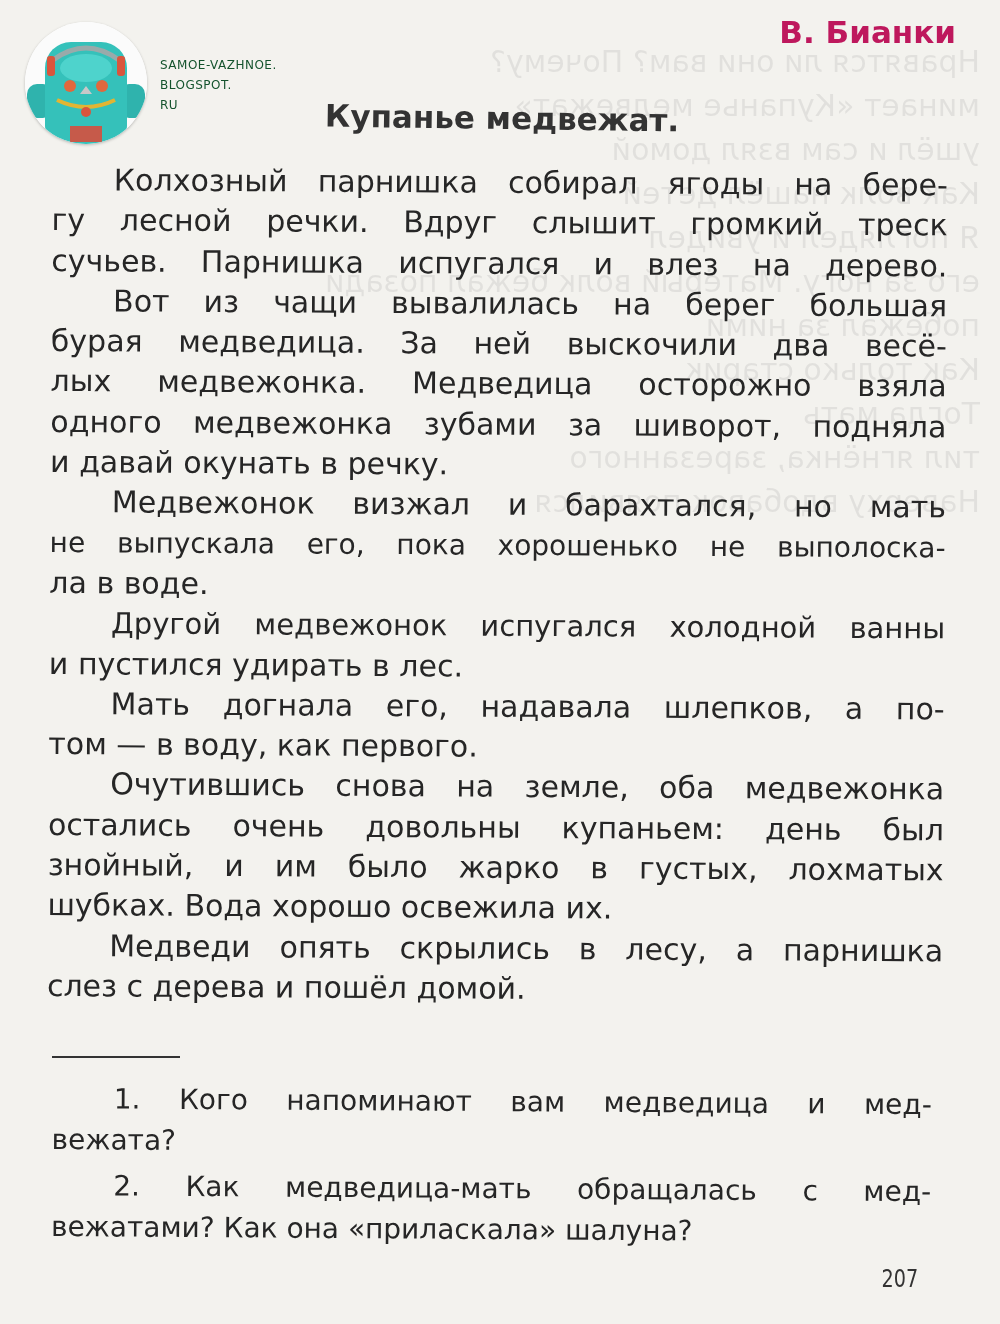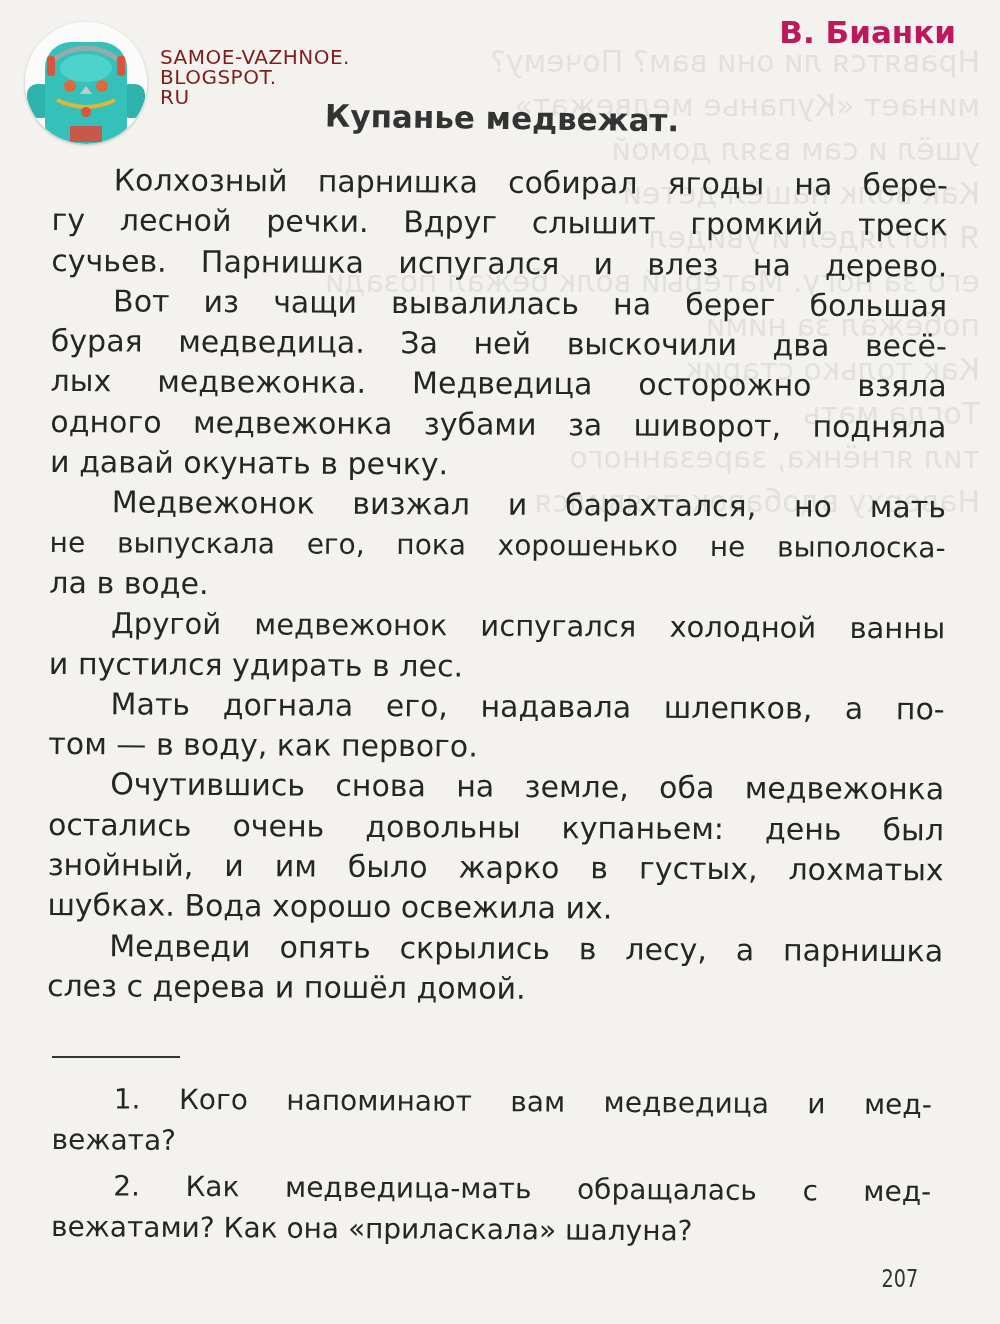--- a/index.html
+++ b/index.html
@@ -18,23 +18,23 @@
       font-family: "DejaVu Sans", sans-serif;
     }
     .logo {
       position: absolute; left: 25px; top: 22px; width: 122px; height: 122px;
       border-radius: 50%; background: #fff;
       box-shadow: 0 1px 3px rgba(0,0,0,0.25);
       overflow: hidden;
     }
     .logo svg { width: 122px; height: 122px; display: block; }
     .site {
-      position: absolute; left: 160px; top: 47px;
-      font-family: "DejaVu Sans", sans-serif; font-size: 20px; line-height: 20px;
-      color: #7f1d1d; letter-spacing: 0.5px;
+      position: absolute; left: 160px; top: 55px;
+      font-family: "DejaVu Sans", sans-serif; font-size: 12px; line-height: 20px;
+      color: #14532d; letter-spacing: 0.5px;
     }
     .author {
       position: absolute; right: 44px; top: 14px;
       font-weight: bold; font-size: 31px; color: #be185d;
     }
     .title {
       position: absolute; left: 325px; top: 100px;
       font-weight: bold; font-size: 31px; color: #333;
       transform: rotate(0.8deg);
     }

